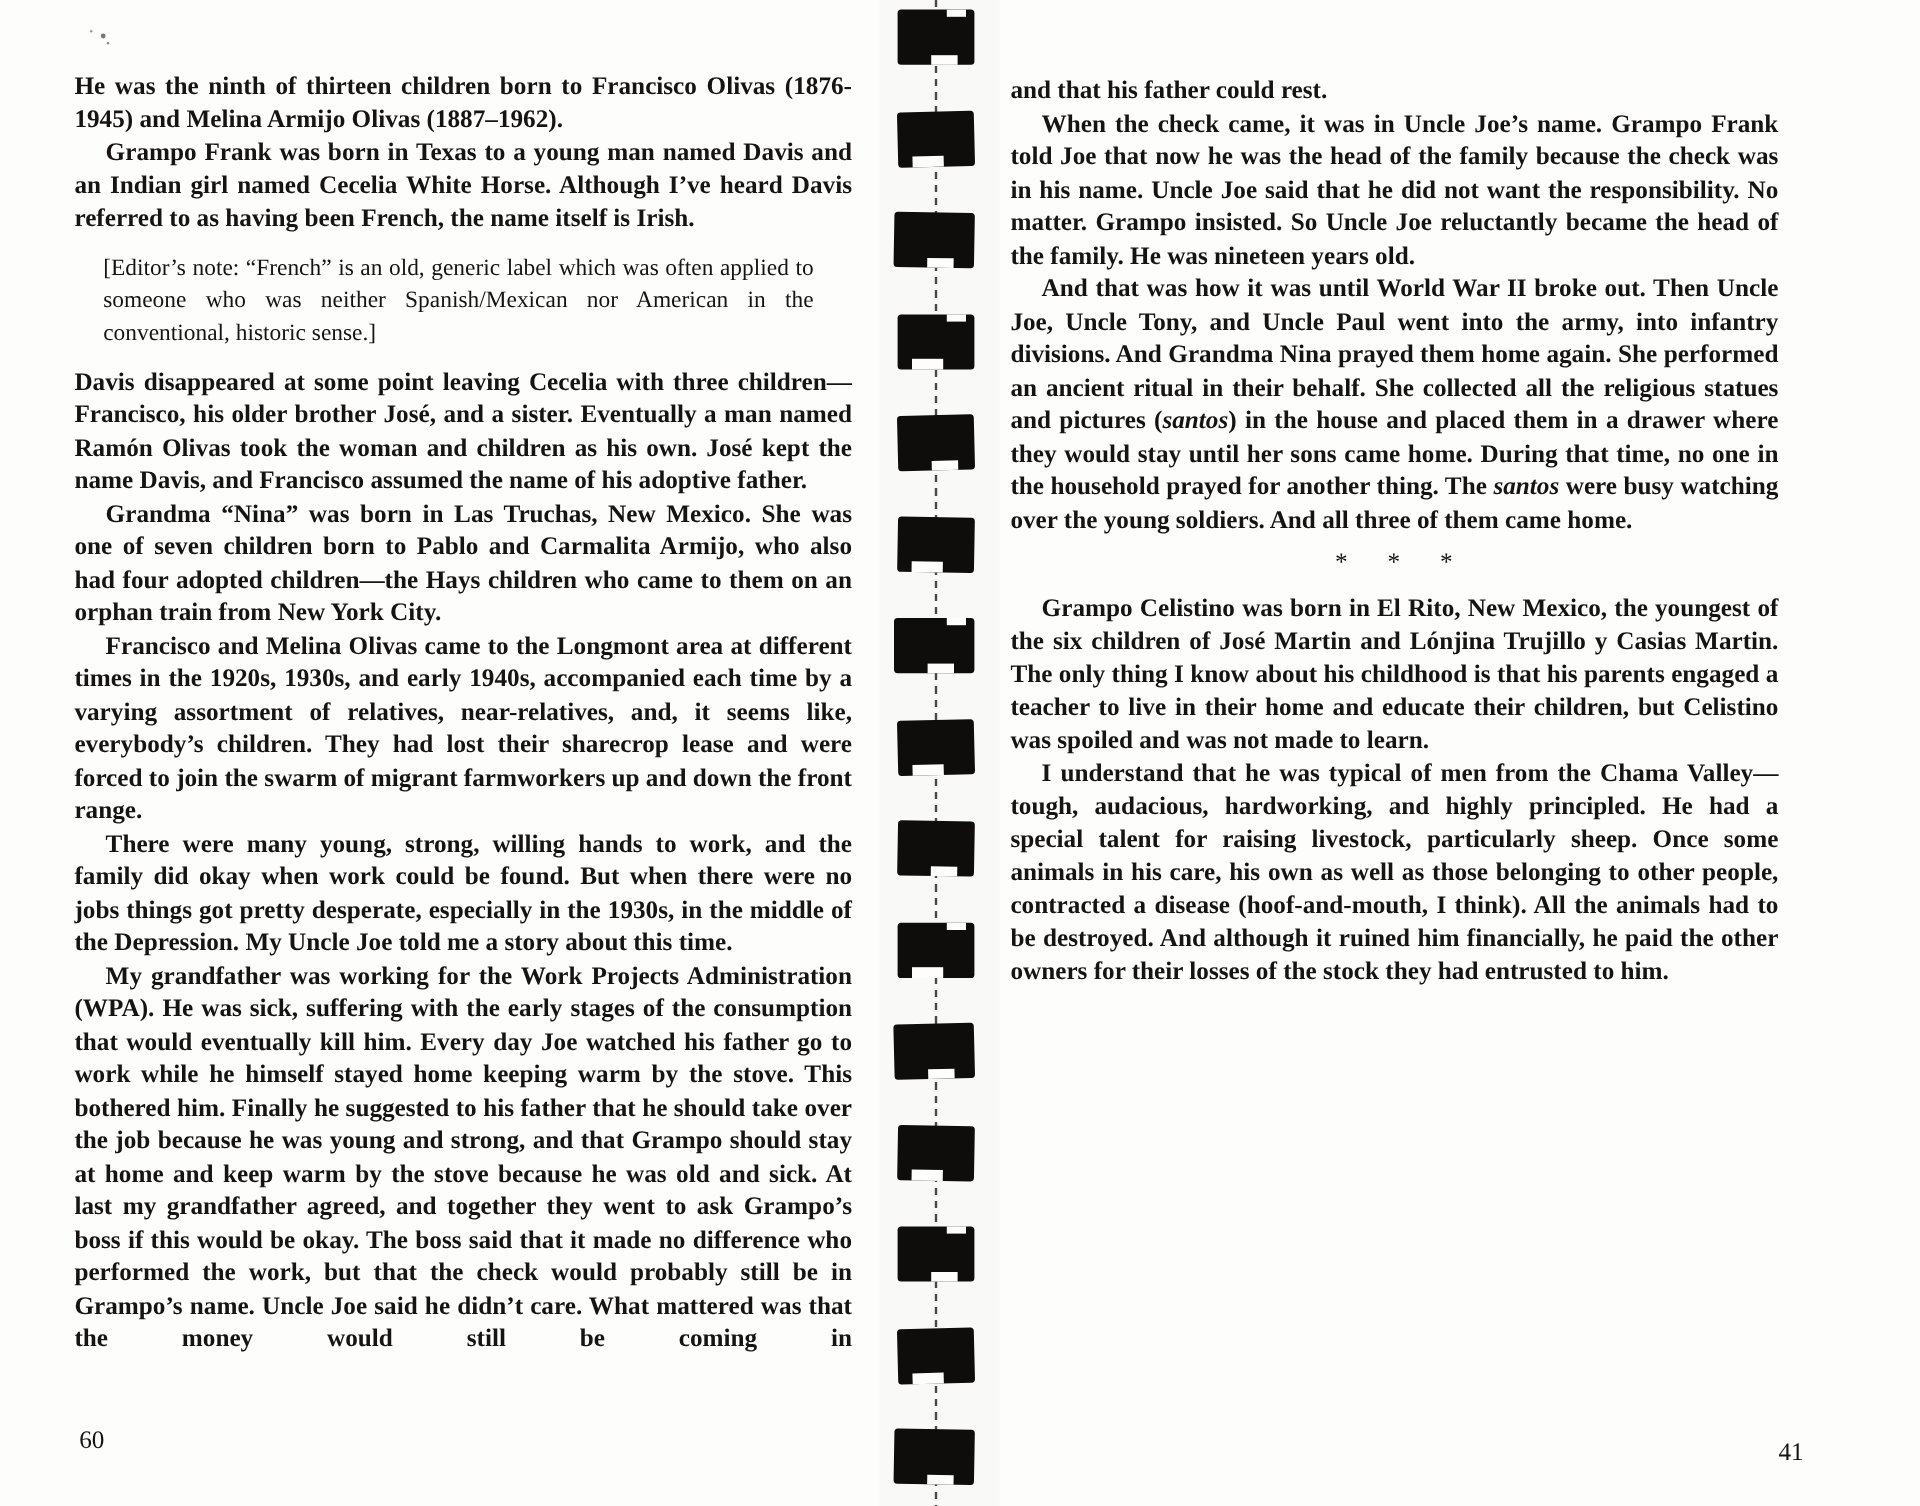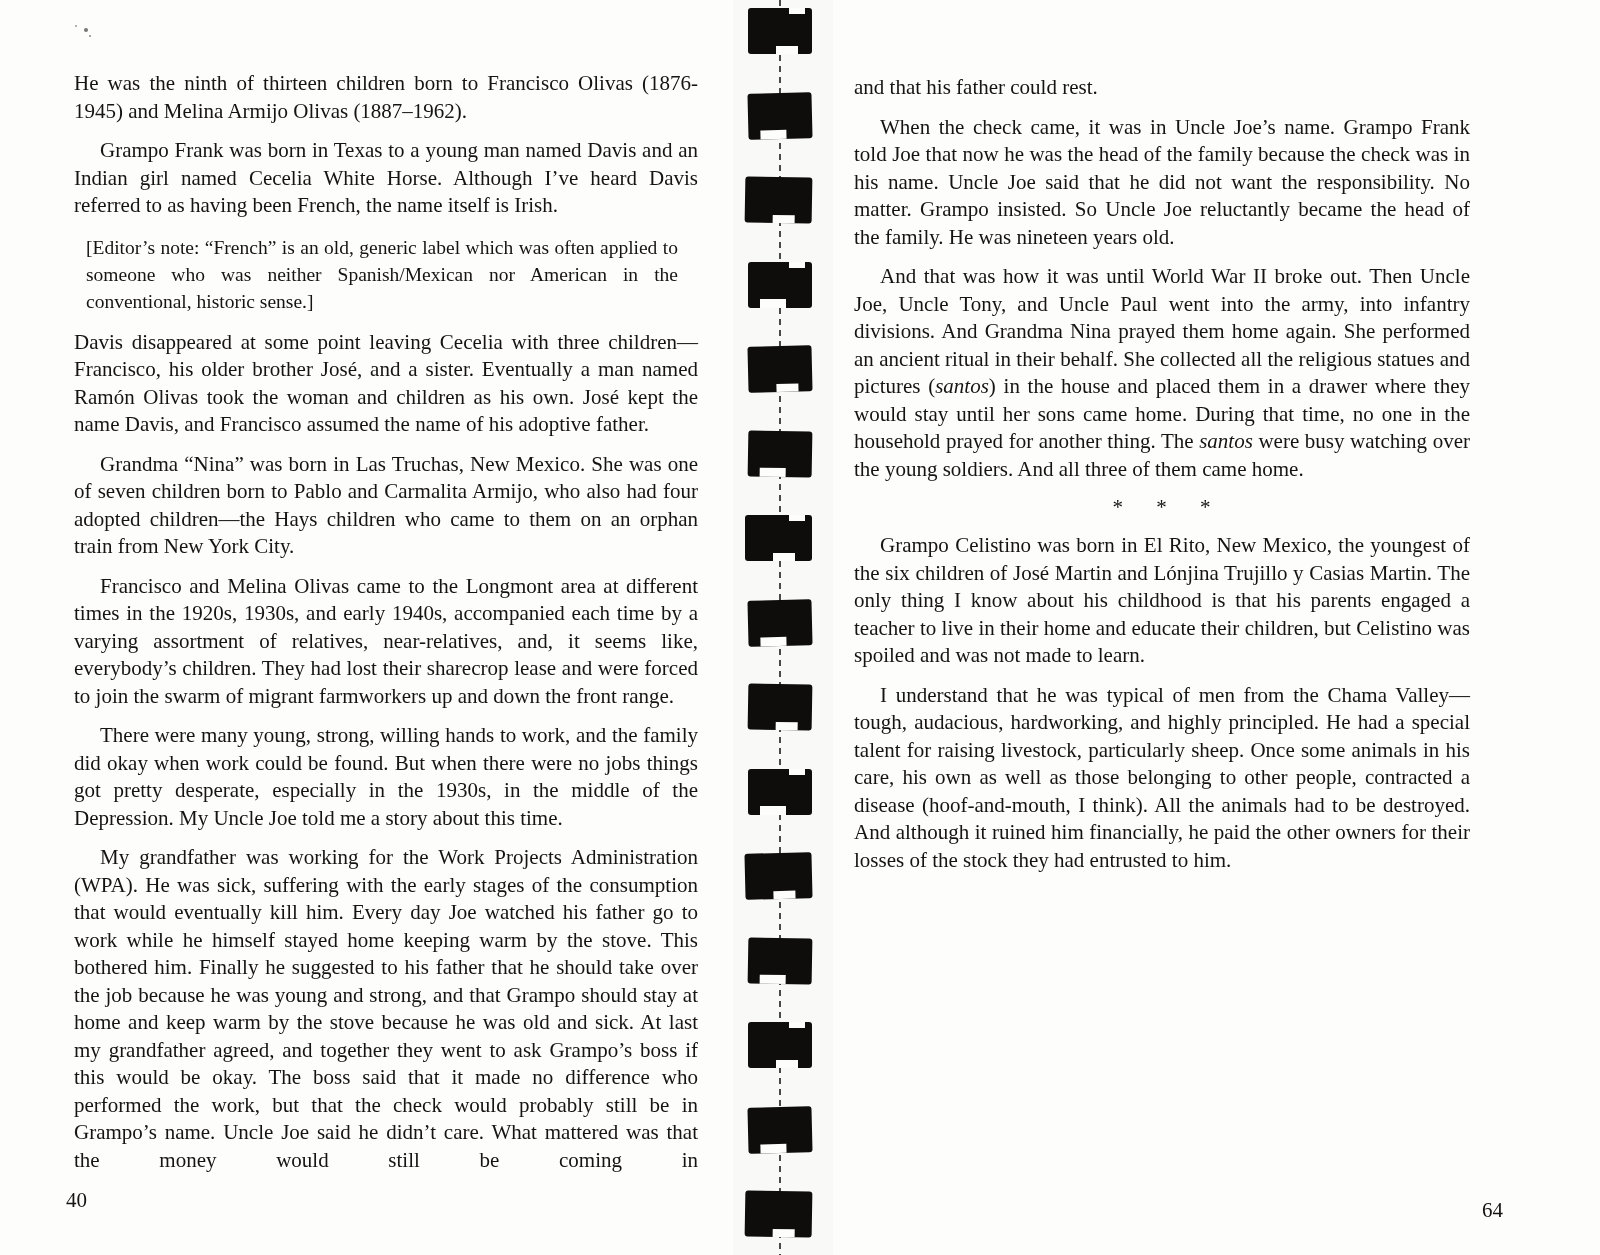--- a/index.html
+++ b/index.html
@@ -26,25 +26,26 @@
     box-shadow: -10px -4px 0 -1px #999, 4px 6px 0 -1px #888;
   }
   .page {
     position: absolute;
     top: 58px;
   }
   .page-left  { left: 62px;  width: 648px; }
   .page-right { left: 842px; width: 640px; top: 62px; }
 
   .para {
-    margin: 12px;
+    margin: 0;
     font-size: 21px;
     line-height: 27.5px;
     text-align: justify;
     hyphens: auto;
+    font-weight: bold;
     -webkit-hyphens: auto;
   }
   .ind  { text-indent: 26px; }
   .runover { text-align-last: justify; }
 
   .note {
     margin: 14px 32px 14px 24px;
     font-size: 19.5px;
     line-height: 27px;
     text-align: justify;
@@ -152,16 +153,16 @@
 
   <div class="page page-right">
     <p class="para"><span>and that his father could rest.</span></p>
     <p class="para ind"><span>When the check came, it was in Uncle Joe’s name. Grampo Frank told Joe that now he was the head of the family because the check was in his name. Uncle Joe said that he did not want the responsibility. No matter. Grampo insisted. So Uncle Joe reluctantly became the head of the family. He was nineteen years old.</span></p>
     <p class="para ind"><span>And that was how it was until World War II broke out. Then Uncle Joe, Uncle Tony, and Uncle Paul went into the army, into infantry divisions. And Grandma Nina prayed them home again. She performed an ancient ritual in their behalf. She collected all the religious statues and pictures (</span><i>santos</i><span>) in the house and placed them in a drawer where they would stay until her sons came home. During that time, no one in the household prayed for another thing. The </span><i>santos</i><span> were busy watching over the young soldiers. And all three of them came home.</span></p>
     <p class="break">* * *</p>
     <p class="para ind"><span>Grampo Celistino was born in El Rito, New Mexico, the youngest of the six children of José Martin and Lónjina Trujillo y Casias Martin. The only thing I know about his childhood is that his parents engaged a teacher to live in their home and educate their children, but Celistino was spoiled and was not made to learn.</span></p>
     <p class="para ind"><span>I understand that he was typical of men from the Chama Valley—tough, audacious, hardworking, and highly principled. He had a special talent for raising livestock, particularly sheep. Once some animals in his care, his own as well as those belonging to other people, contracted a disease (hoof-and-mouth, I think). All the animals had to be destroyed. And although it ruined him financially, he paid the other owners for their losses of the stock they had entrusted to him.</span></p>
   </div>
 
-  <div class="pagenum pn-left">40</div>
-  <div class="pagenum pn-right">64</div>
+  <div class="pagenum pn-left">60</div>
+  <div class="pagenum pn-right">41</div>
 
 </div>
 
 </body></html>

